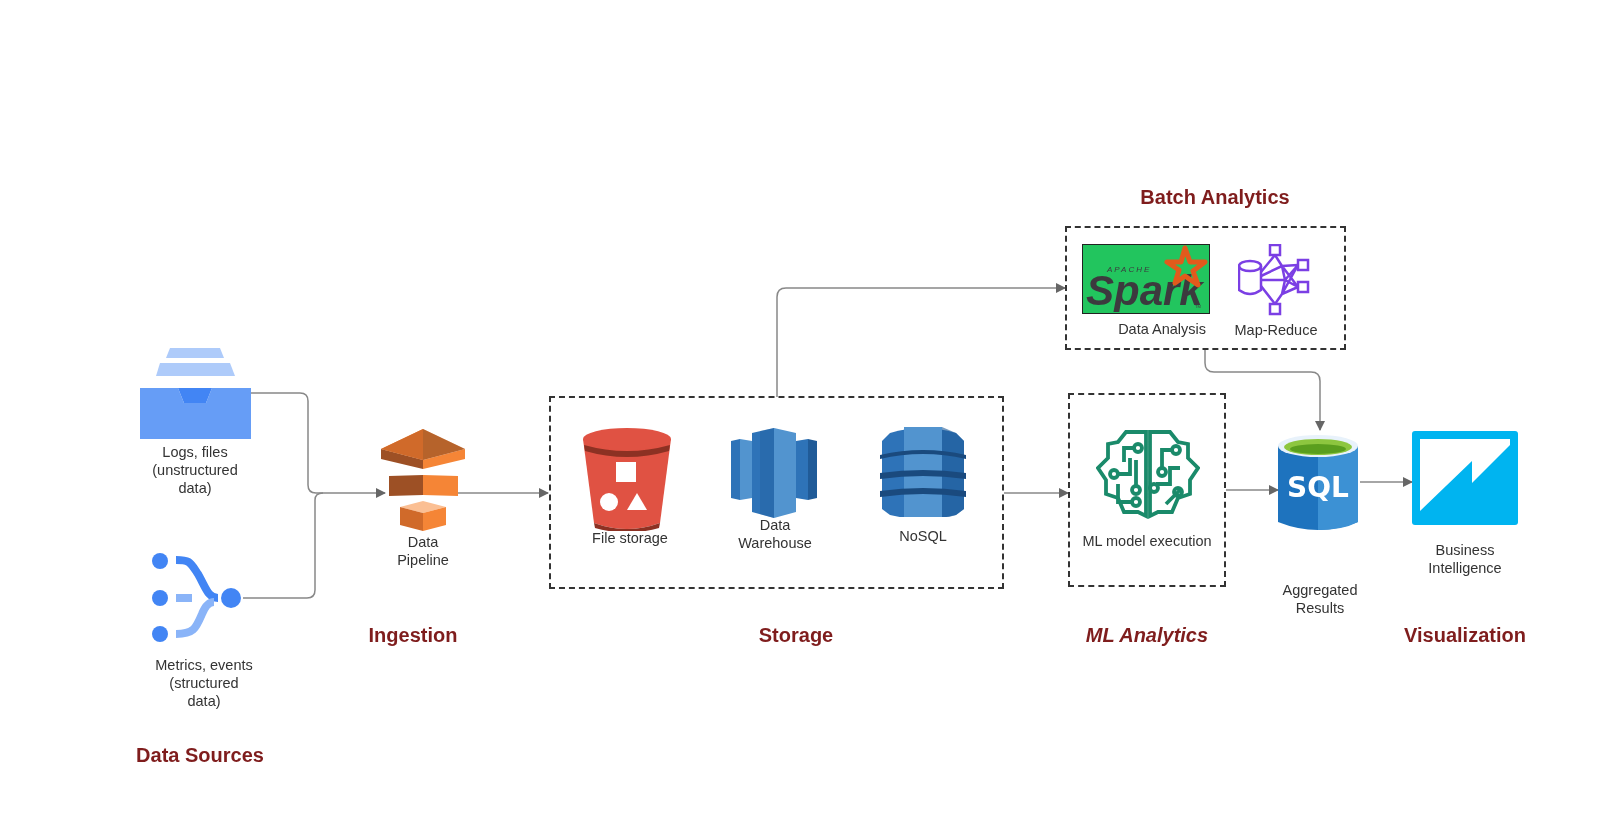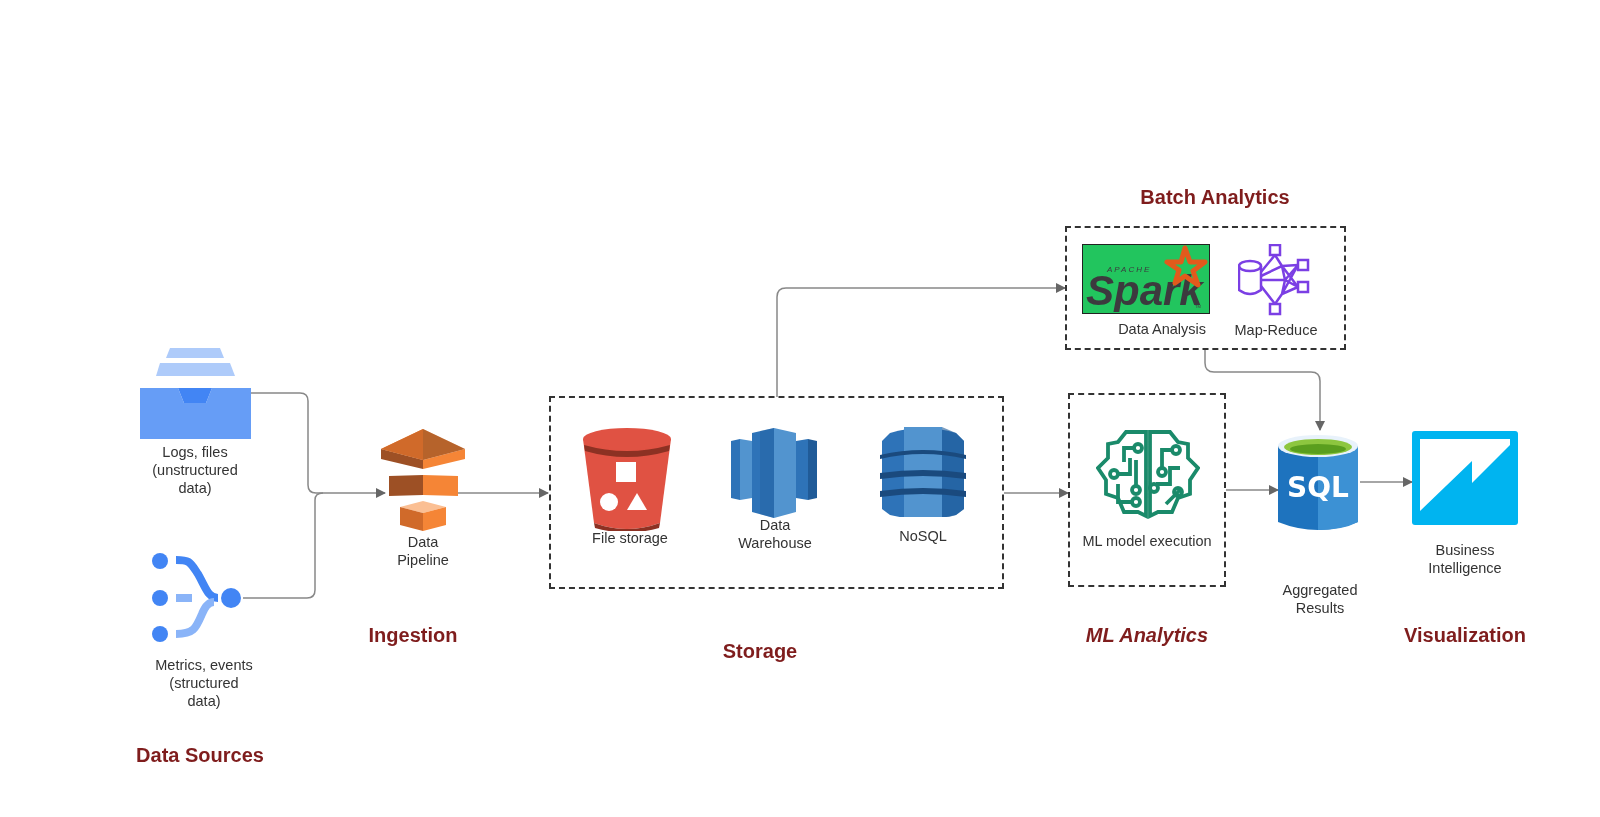--- a/index.html
+++ b/index.html
@@ -179,16 +179,16 @@
   <rect x="0" y="0" width="106" height="94" rx="3" fill="#00b4f0"></rect>
   <polygon points="8,8 98,8 98,14 60,52 60,30 8,80" fill="#ffffff"></polygon>
 </svg>
 <div class="lbl" style="left:1410px;top:541px;width:110px;">
   <div>Business</div>
   <div>Intelligence</div>
 </div>
 
 <div class="head" style="left:120px;top:744px;width:160px;">Data Sources</div>
 <div class="head" style="left:343px;top:624px;width:140px;">Ingestion</div>
-<div class="head" style="left:690px;top:624px;width:140px;margin-top:16px;">Storage</div>
+<div class="head" style="left:726px;top:624px;width:140px;">Storage</div>
 <div class="head" style="left:1115px;top:186px;width:200px;">Batch Analytics</div>
 <div class="head" style="left:1057px;top:624px;width:180px;font-style:italic;">ML Analytics</div>
 <div class="head" style="left:1380px;top:624px;width:170px;">Visualization</div>
 
 </body></html>

